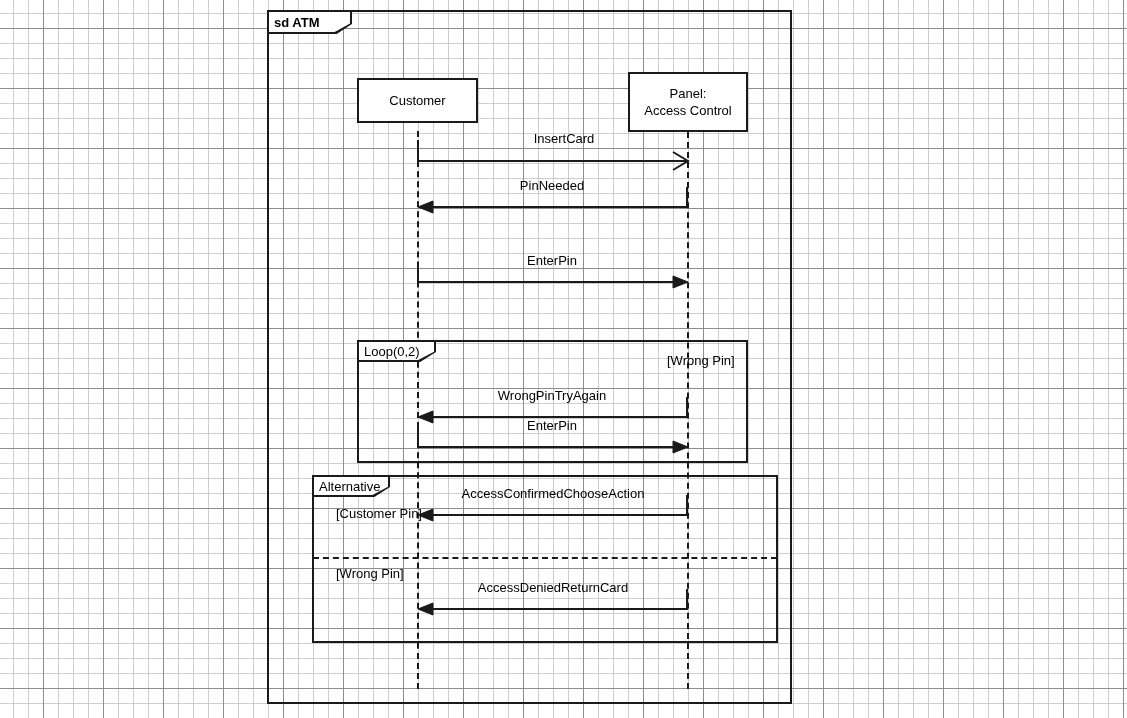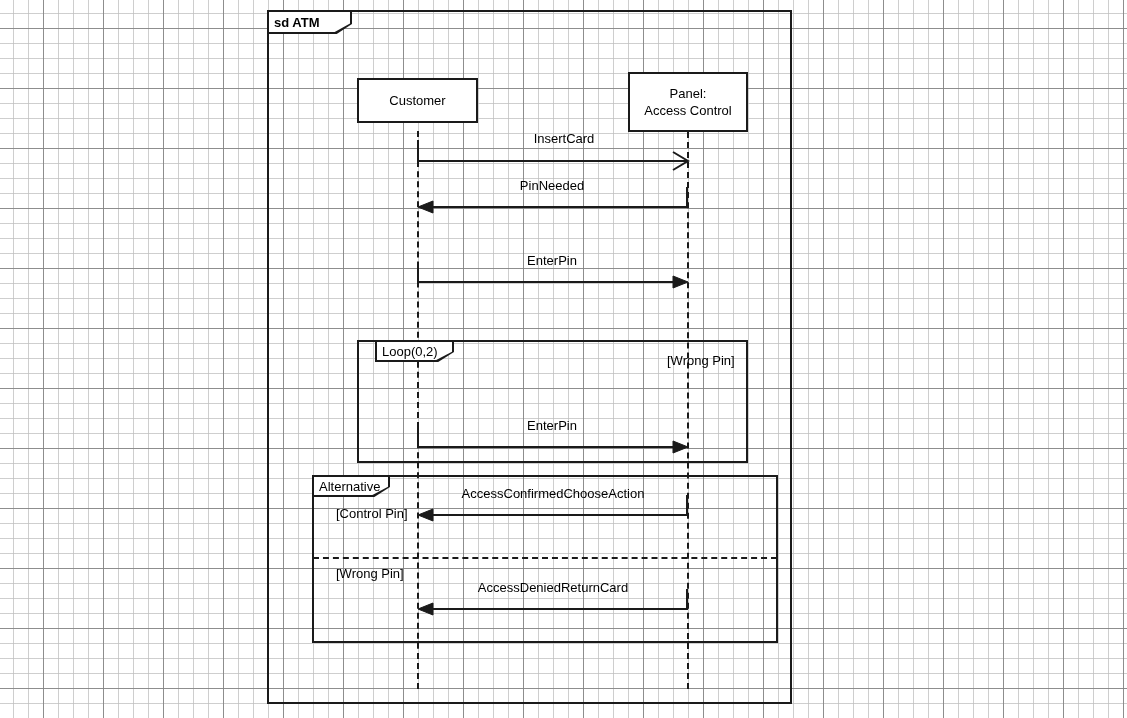--- a/index.html
+++ b/index.html
@@ -96,21 +96,21 @@
   #lifeline-customer { left: 417px; top: 131px; height: 558px; }
   #lifeline-panel    { left: 687px; top: 132px; height: 557px; }
 
   
   .fragment {
     border: 2px solid #1a1a1a;
     box-sizing: border-box;
     background: transparent;
   }
   #frag-loop { left: 357px; top: 340px; width: 391px; height: 123px; }
-  #loop-tab { left: 357px; top: 340px; width: 79px; height: 22px; margin-left: 18px; }
+  #loop-tab { left: 357px; top: 340px; width: 79px; height: 22px; }
   #loop-tab .pent-fill {
     clip-path: polygon(0 0, 100% 0, 100% 55%, 80% 100%, 0 100%);
   }
   #loop-tab .pent-inner {
     clip-path: polygon(2px 2px, calc(100% - 2px) 2px, calc(100% - 2px) 53%, calc(80% - 2px) calc(100% - 2px), 2px calc(100% - 2px));
   }
 
   #frag-alt { left: 312px; top: 475px; width: 466px; height: 168px; }
   #alt-tab { left: 312px; top: 475px; width: 78px; height: 22px; }
   #alt-tab .pent-fill {
@@ -181,21 +181,21 @@
   </div>
   <div class="abs guard" id="guard-loop">[Wrong Pin]</div>
 
   <div class="abs fragment" id="frag-alt"></div>
   <div class="pent" id="alt-tab">
     <div class="pent-fill"></div>
     <div class="pent-inner"></div>
     <div class="pent-text">Alternative</div>
   </div>
   <div class="abs" id="alt-divider"></div>
-  <div class="abs guard" id="guard-correct">[Control Pin]</div>
+  <div class="abs guard" id="guard-correct">[Customer Pin]</div>
   <div class="abs guard" id="guard-wrong">[Wrong Pin]</div>
 
   <div class="msg" style="left:417px; top:139px;">
     <svg width="280" height="30" viewBox="0 0 280 30">
       <path d="M1,1 L1,22 L270,22" fill="none" stroke="#1a1a1a" stroke-width="2"></path>
       <path d="M256,13 L271,22 L256,31" fill="none" stroke="#1a1a1a" stroke-width="2"></path>
     </svg>
     <div class="msg-label" style="left:135px; top:-8px;margin-left:12px;">InsertCard</div>
   </div>
 
@@ -208,20 +208,27 @@
   </div>
 
   <div class="msg" style="left:417px; top:261px;">
     <svg width="280" height="30" viewBox="0 0 280 30">
       <path d="M1,1 L1,21 L256,21" fill="none" stroke="#1a1a1a" stroke-width="2"></path>
       <path d="M271,21 L256,15 L256,27 Z" fill="#1a1a1a" stroke="#1a1a1a" stroke-width="1"></path>
     </svg>
     <div class="msg-label" style="left:135px; top:-8px;">EnterPin</div>
   </div>
 
+  <div class="msg" style="left:417px; top:396px;">
+    <svg width="280" height="30" viewBox="0 0 280 30">
+      <path d="M270,1 L270,21 L3,21" fill="none" stroke="#1a1a1a" stroke-width="2"></path>
+      <path d="M1,21 L16,15 L16,27 Z" fill="#1a1a1a" stroke="#1a1a1a" stroke-width="1"></path>
+    </svg>
+    <div class="msg-label" style="left:135px; top:-8px;">WrongPinTryAgain</div>
+  </div>
 
   <div class="msg" style="left:417px; top:426px;">
     <svg width="280" height="30" viewBox="0 0 280 30">
       <path d="M1,1 L1,21 L256,21" fill="none" stroke="#1a1a1a" stroke-width="2"></path>
       <path d="M271,21 L256,15 L256,27 Z" fill="#1a1a1a" stroke="#1a1a1a" stroke-width="1"></path>
     </svg>
     <div class="msg-label" style="left:135px; top:-8px;">EnterPin</div>
   </div>
 
   <div class="msg" style="left:417px; top:494px;">

